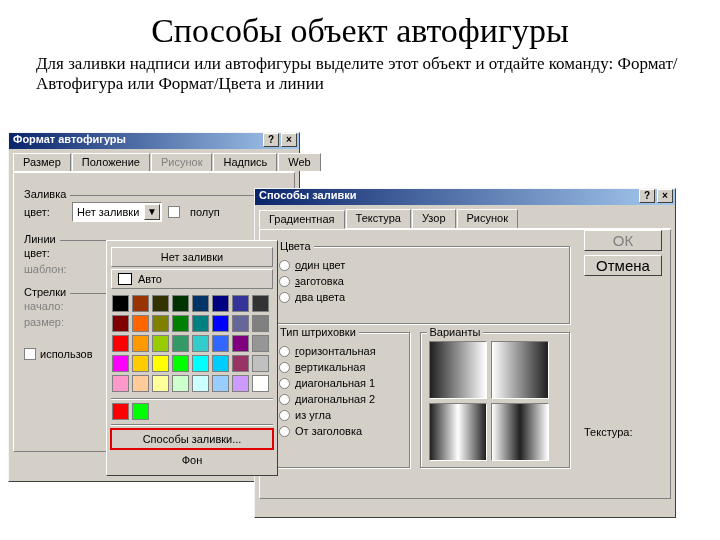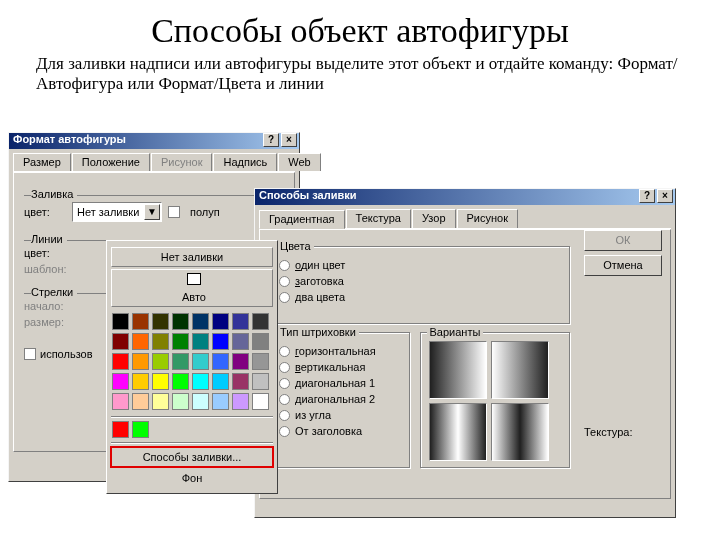--- a/index.html
+++ b/index.html
@@ -76,21 +76,21 @@
 
   
   #dlg1 { left: 8px; top: 132px; width: 292px; height: 350px; }
   .group-h {
     border-top: 1px solid #808080;
     box-shadow: 0 1px 0 #fff inset;
     margin: 14px 0 6px;
     position: relative;
   }
   .group-h .lbl {
-    position: absolute; top: -8px; left: 7px;
+    position: absolute; top: -8px; left: 0;
     background: #d4d0c8; padding-right: 4px; font-size: 11px;
   }
   .row { display: flex; align-items: center; gap: 6px; font-size: 11px; margin: 4px 0; }
   .row .lab { width: 42px; }
   .row .lab.muted { color: #808080; }
   .sel {
     width: 90px; height: 20px;
     background:#fff;
     border-top:1px solid #808080; border-left:1px solid #808080;
     border-right:1px solid #fff; border-bottom:1px solid #fff;
@@ -117,21 +117,21 @@
     padding: 4px;
     z-index: 40;
     font-size:11px;
   }
   .pop-btn {
     width:100%; padding:3px 2px;
     border-top:1px solid #fff; border-left:1px solid #fff;
     border-right:1px solid #808080; border-bottom:1px solid #808080;
     margin: 2px 0; text-align:center; background:#d4d0c8;
   }
-  .pop-btn.auto { display:flex; align-items:center; gap:6px; padding-left:6px; text-align:left;flex-direction:column; }
+  .pop-btn.auto { display:flex; align-items:center; gap:6px; padding-left:6px; text-align:left; }
   .sw-auto { width:14px; height:12px; border:1px solid #000; background:#fff; }
   .swatches { display:grid; grid-template-columns: repeat(8, 17px); grid-auto-rows:17px; gap:3px; margin:6px 1px 6px; }
   .sw { width:17px; height:17px; border:1px solid #808080; }
   .swatches2 { display:grid; grid-template-columns: repeat(8, 17px); grid-auto-rows:17px; gap:3px; margin:2px 1px 3px; }
   .pop-hr { height:1px; background:#808080; box-shadow:0 1px 0 #fff; margin:4px 0; }
   .pop-btn.highlight { outline: 2px solid #e00000; outline-offset:-1px; }
 
   
   #dlg2 { left: 254px; top: 188px; width: 422px; height: 330px; z-index:20; }
   .gbox {
@@ -145,21 +145,21 @@
   }
   .radios { font-size:11px; }
   .r { display:flex; align-items:center; margin: 4px 0; }
   .rad { width:11px; height:11px; border:1px solid #808080; border-radius:50%; background:#fff; margin-right:5px; }
   .u { text-decoration: underline; }
   .right-col { position:absolute; right:8px; top:30px; width:78px; }
   .winbtn {
     height:21px; width:100%; background:#d4d0c8;
     border-top:1px solid #fff; border-left:1px solid #fff;
     border-right:1px solid #404040; border-bottom:1px solid #404040;
-    font-size:11px; text-align:center; line-height:19px; margin-bottom:4px;
+    font-size:15px; text-align:center; line-height:19px; margin-bottom:4px;
   }
   .winbtn.dis { color:#808080; }
   .variants {
     display:grid; grid-template-columns: 58px 58px; grid-template-rows:58px 58px; gap:4px;
   }
   .v {
     border-top:1px solid #808080; border-left:1px solid #808080;
     border-right:1px solid #fff; border-bottom:1px solid #fff;
   }
   .v1 { background: linear-gradient(to right,#202020,#ffffff); }

